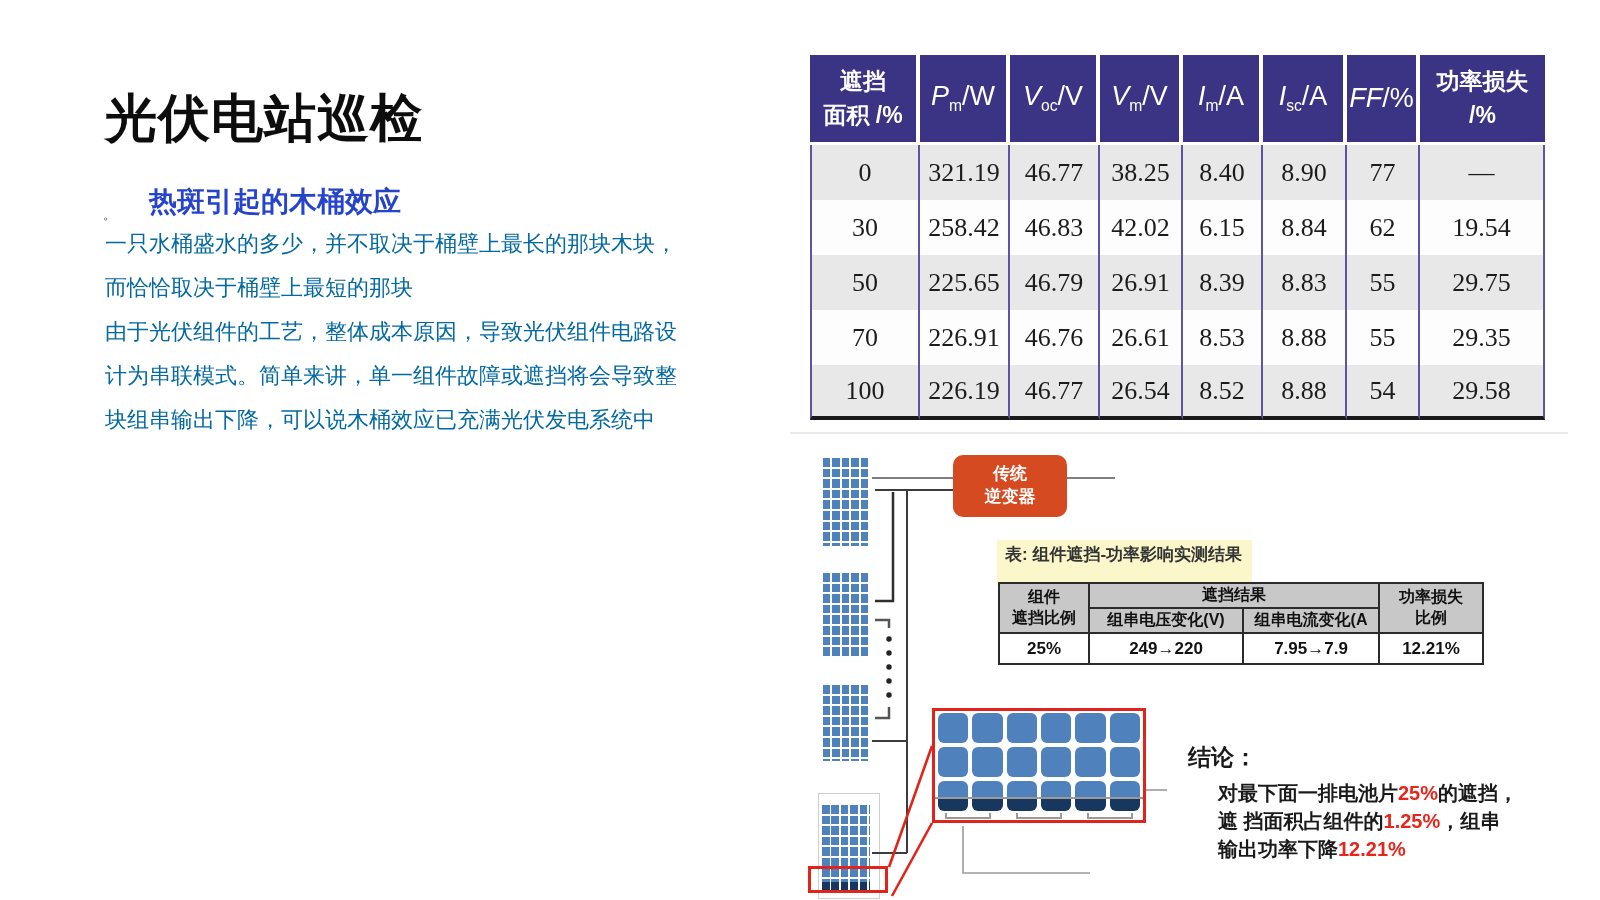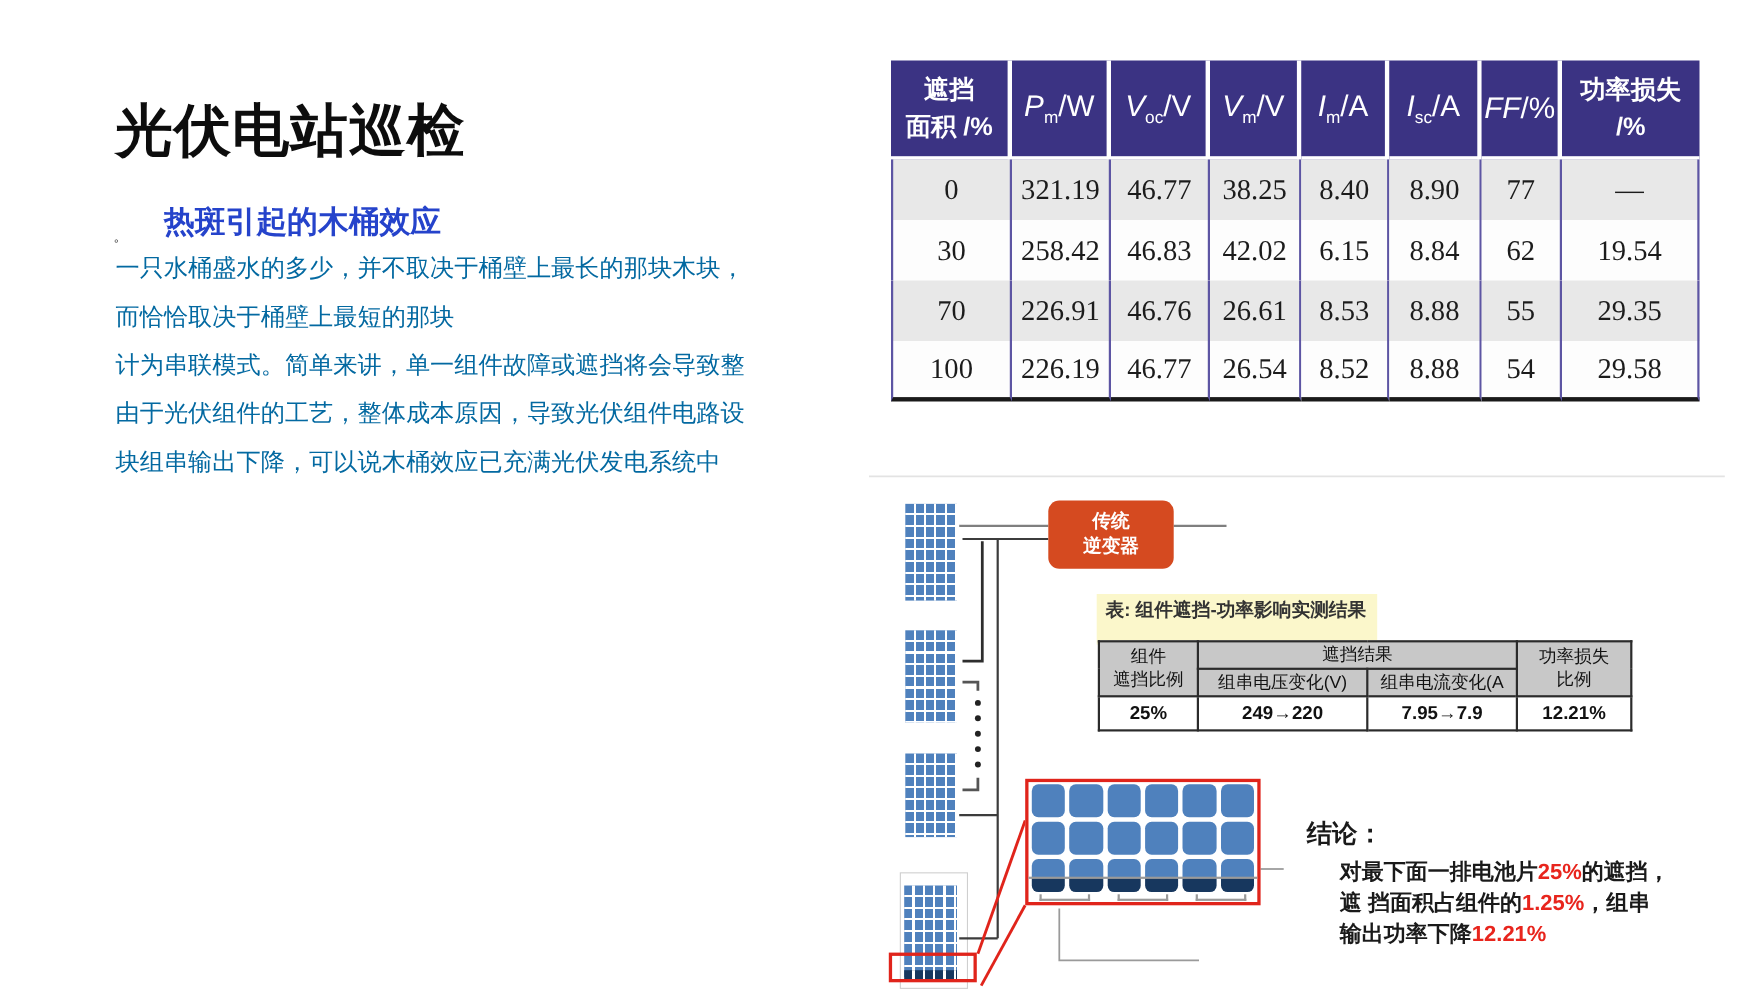--- a/index.html
+++ b/index.html
@@ -59,21 +59,21 @@
               justify-content:center; line-height:1.35; }
 
   .callout-label { position:absolute; left:207px; top:110px; z-index:3; background:#fbf7cb;
                    color:#333; font-size:17px; font-weight:600; padding:3px 10px 20px 8px;
                    white-space:nowrap; }
 
   .mini-wrap { position:absolute; left:208px; top:152px; z-index:3; }
   table.mini { border-collapse:collapse; width:484px; table-layout:fixed;
                font-size:16px; color:#111; background:#fff; }
   table.mini td { border:2px solid #2b2b2b; text-align:center; vertical-align:middle;
-                  padding:1px 2px; font-weight:400; }
+                  padding:1px 2px; font-weight:700; }
   table.mini .mh  { background:#c8c8c8; }
   table.mini .mdt { font-size:17px; height:31px; font-weight:600; background:#fff; }
 
   .red-box-small { position:absolute; left:18px; top:436px; width:80px; height:27px;
                    border:3px solid #e0241b; z-index:4; }
   .closeup { position:absolute; left:142px; top:278px; width:214px; height:115px;
              border:3px solid #e0241b; background:#fff; z-index:4; }
   .closeup .cells { position:absolute; left:3px; top:2px; width:202px; height:98px;
              display:grid; grid-template-columns:repeat(6,1fr); grid-template-rows:repeat(3,1fr);
              gap:4px; }
@@ -95,22 +95,22 @@
 <body>
 
 <div id="page">
 
   <div class="main-title">光伏电站巡检</div>
   <div class="sub-title">热斑引起的木桶效应</div>
   <div class="sub-mark">。</div>
   <div class="para">
     <div>一只水桶盛水的多少，并不取决于桶壁上最长的那块木块，</div>
     <div>而恰恰取决于桶壁上最短的那块</div>
+    <div>由于光伏组件的工艺，整体成本原因，导致光伏组件电路设</div>
     <div>计为串联模式。简单来讲，单一组件故障或遮挡将会导致整</div>
-    <div>由于光伏组件的工艺，整体成本原因，导致光伏组件电路设</div>
     <div>块组串输出下降，可以说木桶效应已充满光伏发电系统中</div>
   </div>
 
   <div class="t3-wrap">
     <table class="t3">
       <colgroup>
         <col style="width:110px">
           <col style="width:90px">
           <col style="width:90px">
         <col style="width:83px">
@@ -162,20 +162,30 @@
           </tr>
           <tr>
             <td>30</td>
             <td>258.42</td>
             <td>46.83</td>
             <td>42.02</td>
             <td>6.15</td>
             <td>8.84</td>
             <td>62</td>
             <td>19.54</td>
+          </tr>
+          <tr>
+            <td>50</td>
+            <td>225.65</td>
+            <td>46.79</td>
+            <td>26.91</td>
+            <td>8.39</td>
+            <td>8.83</td>
+            <td>55</td>
+            <td>29.75</td>
           </tr>
           <tr>
             <td>70</td>
             <td>226.91</td>
             <td>46.76</td>
             <td>26.61</td>
             <td>8.53</td>
             <td>8.88</td>
             <td>55</td>
             <td>29.35</td>

